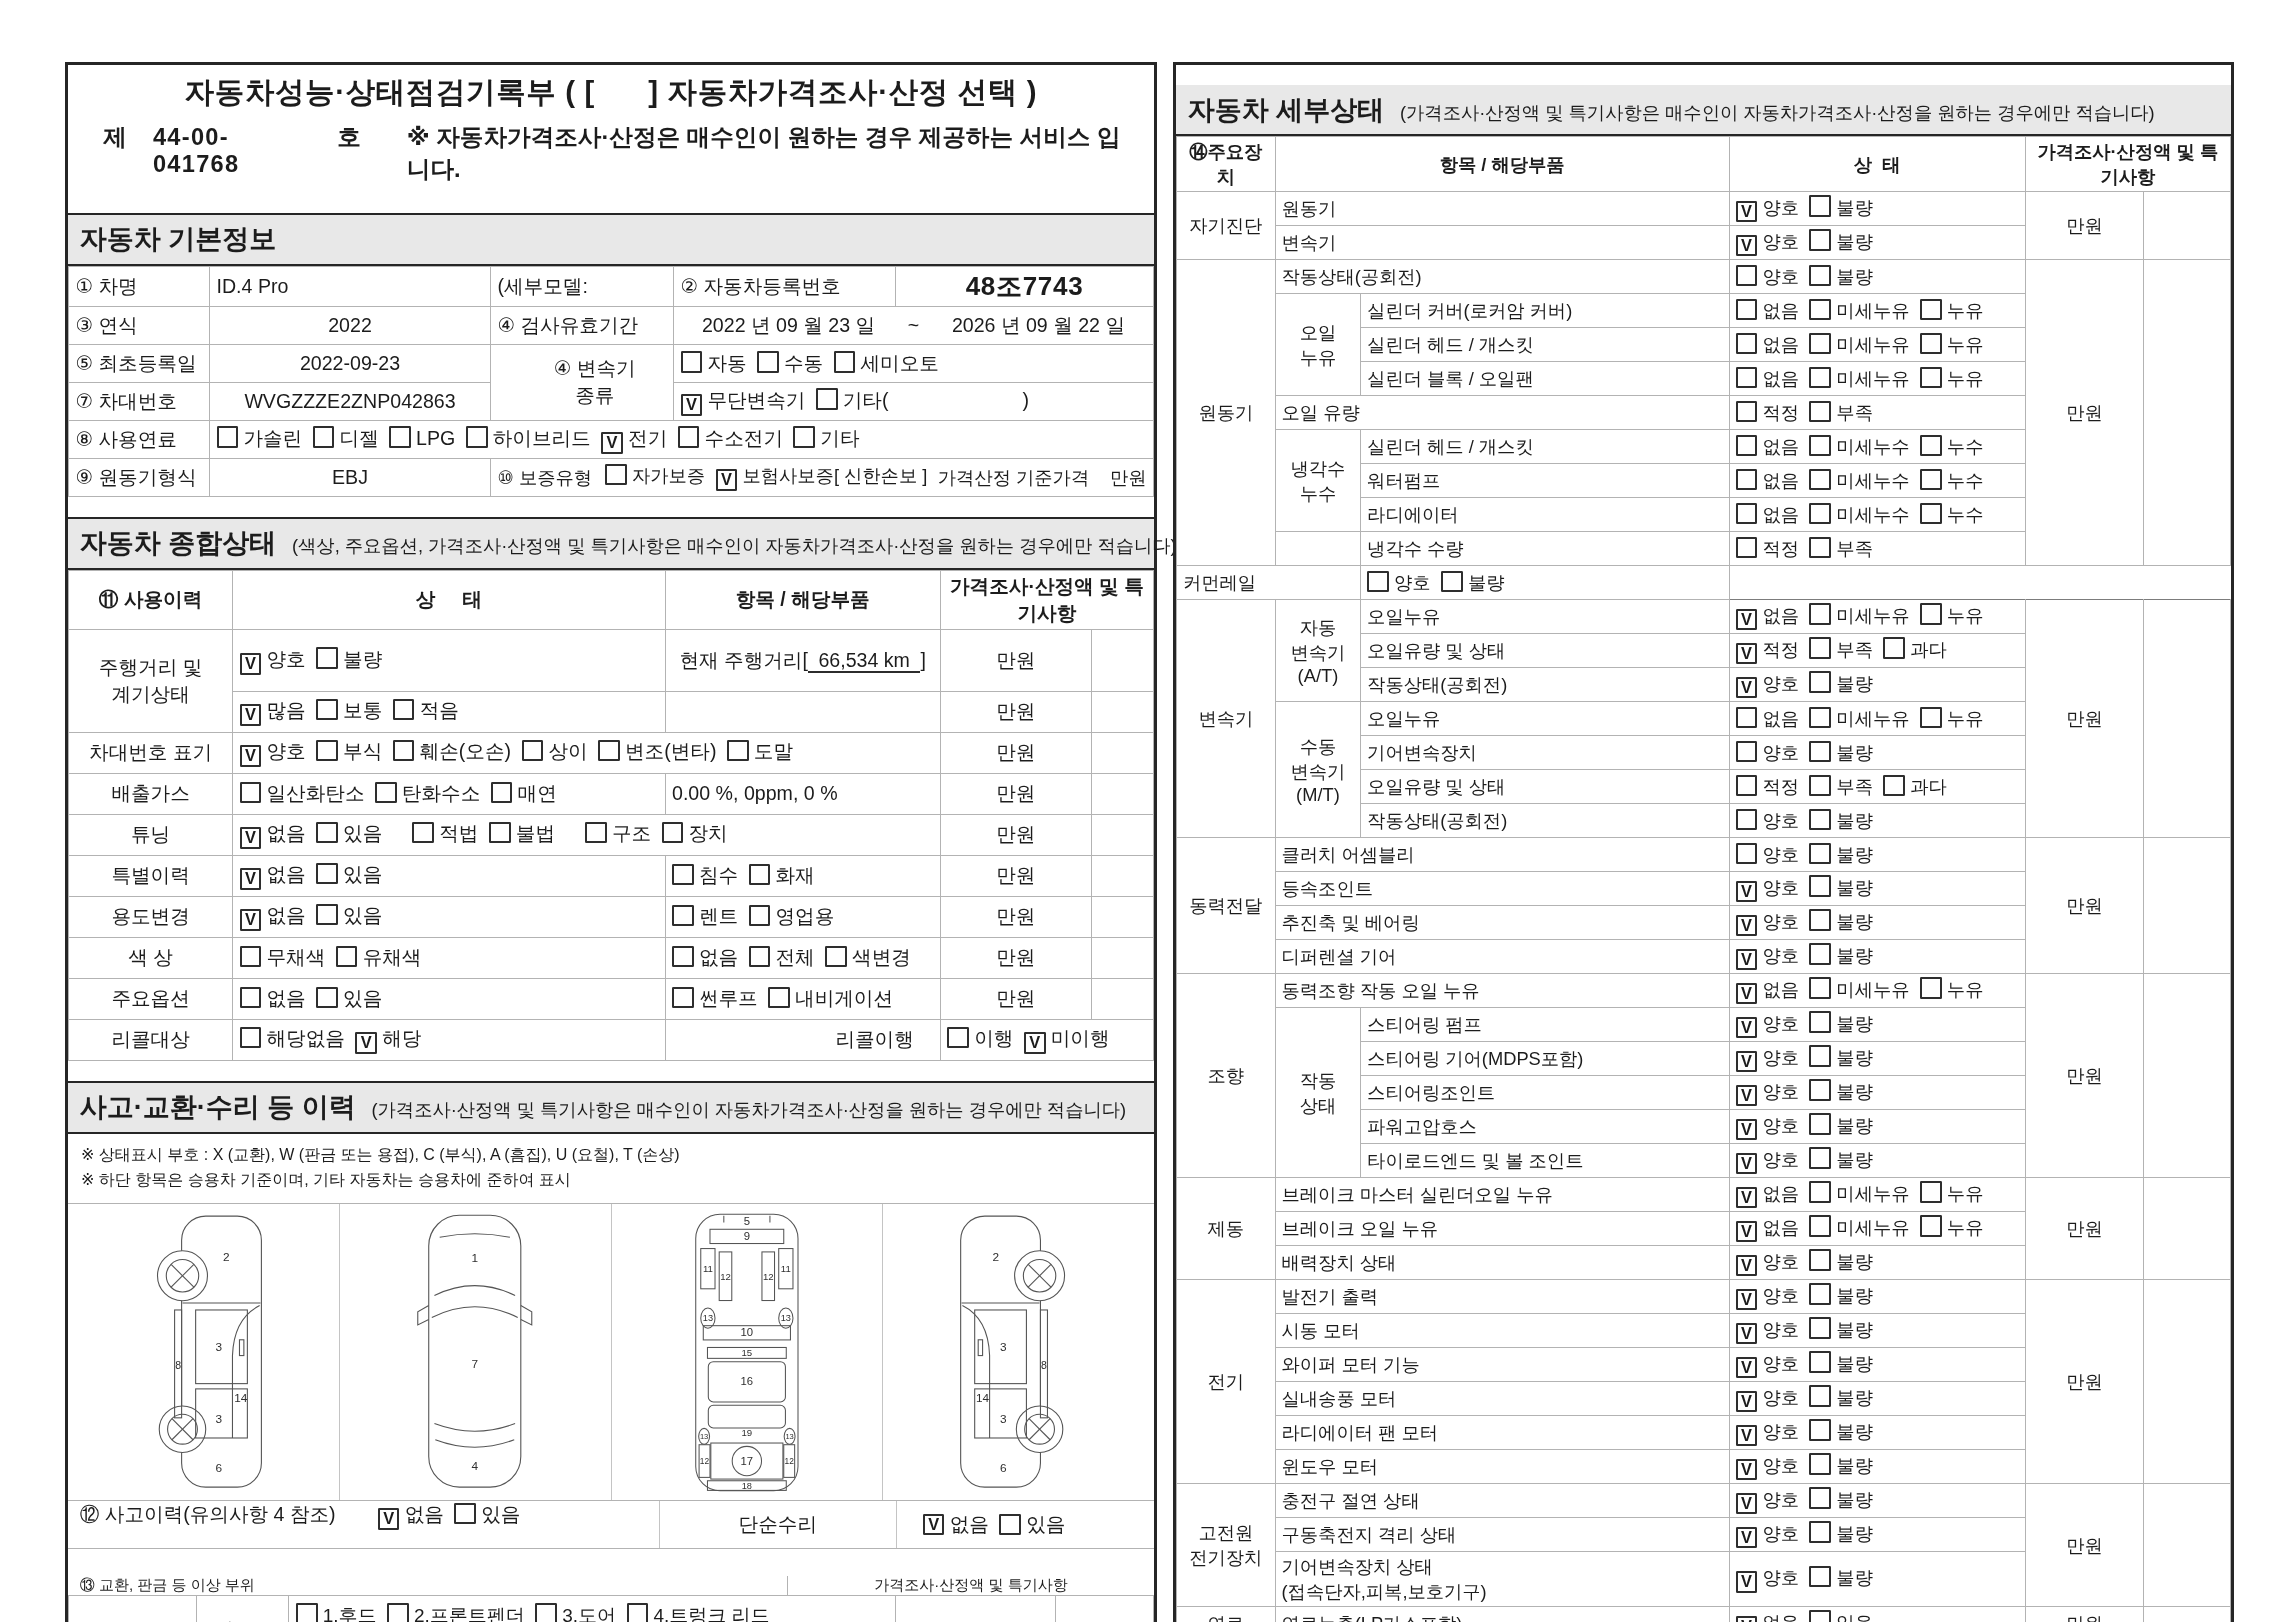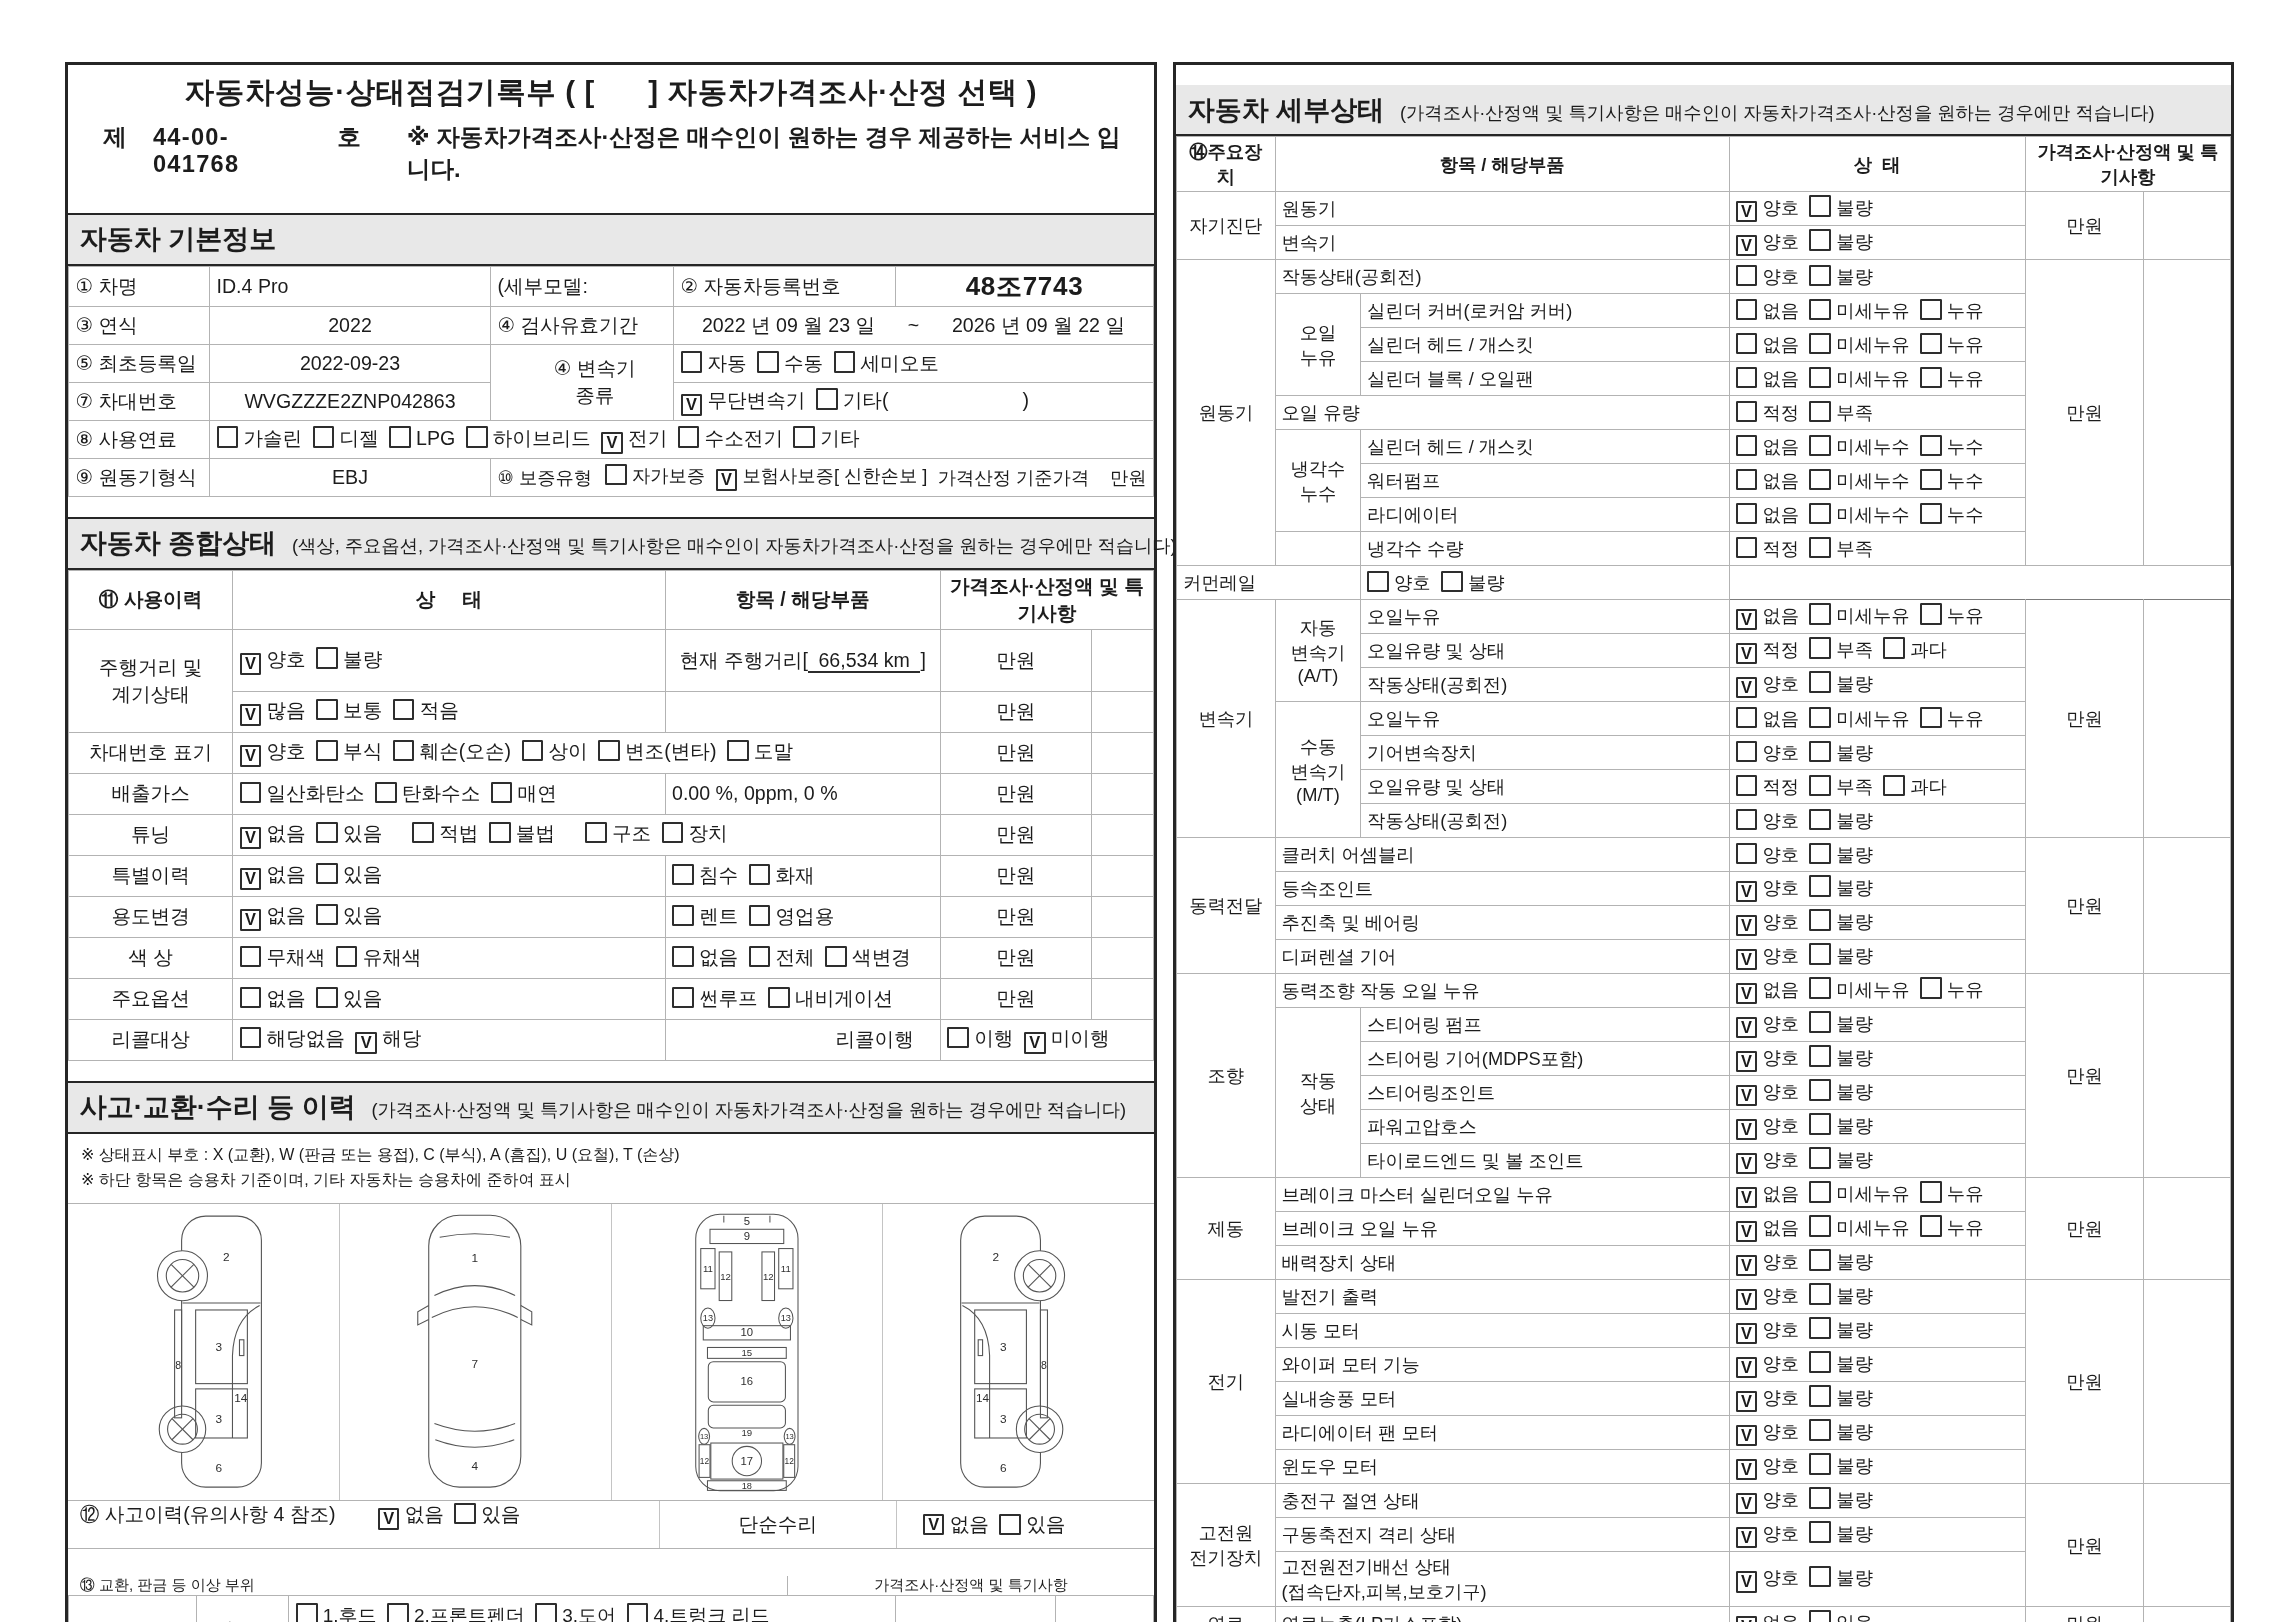--- a/index.html
+++ b/index.html
@@ -643,21 +643,21 @@
             <td class="item" colspan="2">충전구 절연 상태</td>
             <td><span class="cb">V</span><span class="cbl">양호</span><span class="cb"></span><span class="cbl">불량</span></td>
             <td class="price" rowspan="3">만원</td>
             <td rowspan="3"></td>
           </tr>
           <tr>
             <td class="item" colspan="2">구동축전지 격리 상태</td>
             <td><span class="cb">V</span><span class="cbl">양호</span><span class="cb"></span><span class="cbl">불량</span></td>
           </tr>
           <tr>
-            <td class="item" colspan="2">고전원전기배선 상태
+            <td class="item" colspan="2">기어변속장치 상태
 (접속단자,피복,보호기구)</td>
             <td><span class="cb">V</span><span class="cbl">양호</span><span class="cb"></span><span class="cbl">불량</span></td>
           </tr>
           <tr class="grp-start">
             <td class="group" rowspan="1">연료</td>
             <td class="item" colspan="2">연료누출(LP가스포함)</td>
             <td><span class="cb">V</span><span class="cbl">없음</span><span class="cb"></span><span class="cbl">있음</span></td>
             <td class="price" rowspan="1">만원</td>
             <td rowspan="1"></td>
           </tr>

